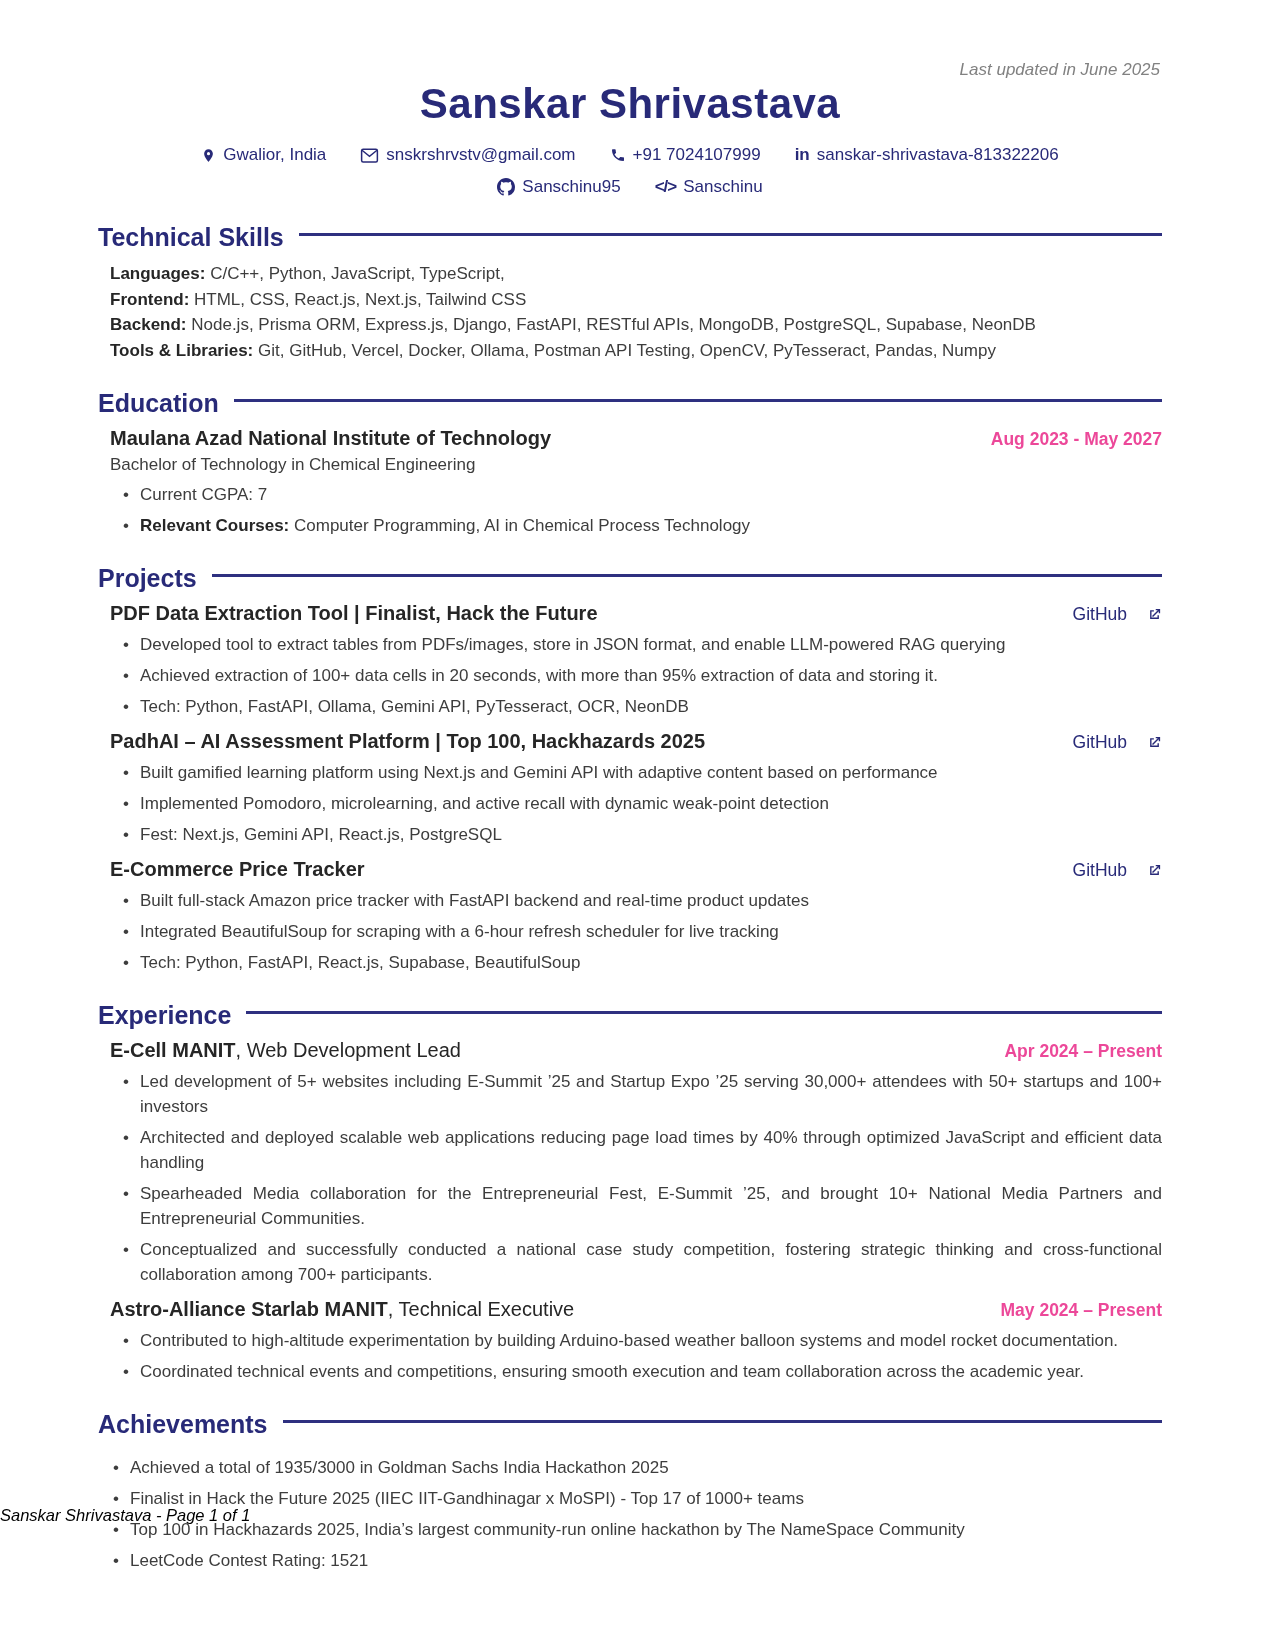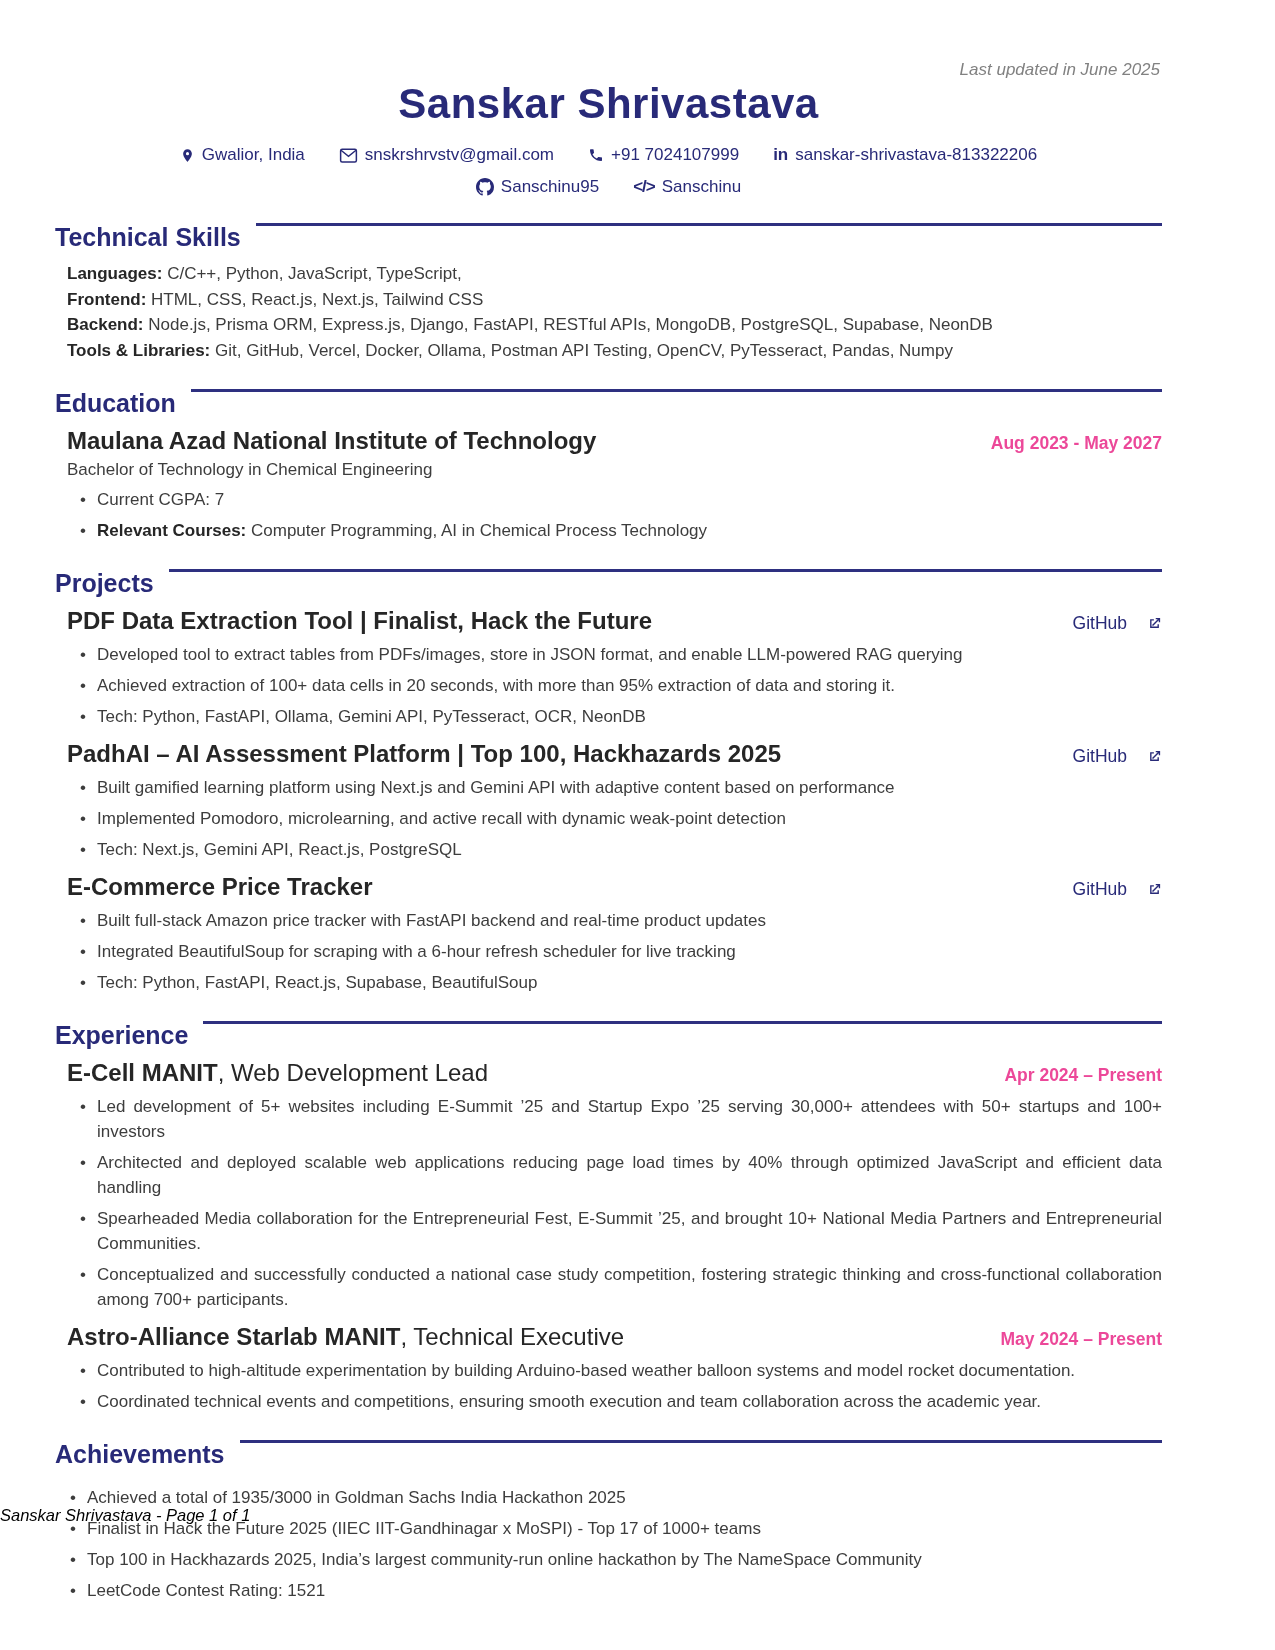--- a/index.html
+++ b/index.html
@@ -4,21 +4,21 @@
 <style>
   * { margin: 0; padding: 0; box-sizing: border-box; }
   html, body { background: #ffffff; }
   body { font-family: "Liberation Sans", sans-serif; }
   .page {
     position: relative;
     width: 1275px;
     height: 1645px;
     margin: 0 auto;
     background: #ffffff;
-    padding: 56px 113px 0 55px;
+    padding: 56px 113px 0 98px;
     color: #3d3d3d;
     font-size: 17px;
     overflow: hidden;
   }
   .last-updated {
     position: absolute;
     top: 60px;
     right: 115px;
     font-style: italic;
     color: #818181;
@@ -48,42 +48,42 @@
     color: #282a78;
     text-decoration: none;
     font-size: 17px;
   }
   .cicon { display: inline-flex; align-items: center; }
   .cicon svg { display: block; }
   .in-glyph, .code-glyph { font-weight: 700; font-size: 17px; color: #282a78; }
   .code-glyph { letter-spacing: -1px; }
 
   .section { margin-top: 26px; }
-  .sec-head { display: flex; align-items: flex-start; }
+  .sec-head { display: flex; align-items: center; }
   .sec-title {
     color: #282a78;
     font-size: 25px;
     font-weight: 700;
     white-space: nowrap;
   }
   .sec-rule {
     flex: 1;
     border-bottom: 3px solid #2e3080;
     margin-left: 15px;
     margin-bottom: 7px;
   }
   .sec-body { padding: 9px 0 0 12px; }
 
   .skill-row { line-height: 25.5px; }
   .skill-label { font-weight: 700; color: #262626; }
 
   .entry { margin-top: 8px; }
   .entry:first-child { margin-top: 0; }
   .entry-head { display: flex; justify-content: space-between; align-items: baseline; }
-  .entry-title { font-size: 24px; color: #262626; }
+  .entry-title { font-size: 20px; color: #262626; }
   .entry-title .bold { font-weight: 700; }
   .entry-dates { font-weight: 700; color: #ec4899; font-size: 17.5px; white-space: nowrap; }
   .entry-sub { margin-top: 5px; color: #3d3d3d; }
 
   .gh-link {
     display: inline-flex;
     align-items: center;
     gap: 20px;
     color: #282a78;
     text-decoration: none;
@@ -244,21 +244,21 @@
               <svg width="15" height="15" viewBox="0 0 24 24" fill="#282a78">
                   <path d="M14 3h7v7h-2.2V6.8l-9.2 9.2-1.6-1.6 9.2-9.2H14V3z"></path>
                   <path d="M5 5h6v2.2H7.2v9.6h9.6V13H19v6H5V5z"></path>
                 </svg>
             </span>
           </a>
         </div>
         <div class="bullets">
           <div class="bullet">Built gamified learning platform using Next.js and Gemini API with adaptive content based on performance</div>
           <div class="bullet">Implemented Pomodoro, microlearning, and active recall with dynamic weak-point detection</div>
-          <div class="bullet">Tech: Next.js, Gemini API, React.js, PostgreSQL</div>
+          <div class="bullet">Fest: Next.js, Gemini API, React.js, PostgreSQL</div>
         </div>
       </div>
 
       <div class="entry" style="margin-top:11px">
         <div class="entry-head">
           <span class="entry-title" style="font-weight:700">E-Commerce Price Tracker</span>
           <a href="#" class="gh-link">
             <span>GitHub</span>
             <span>
               <svg width="15" height="15" viewBox="0 0 24 24" fill="#282a78">

